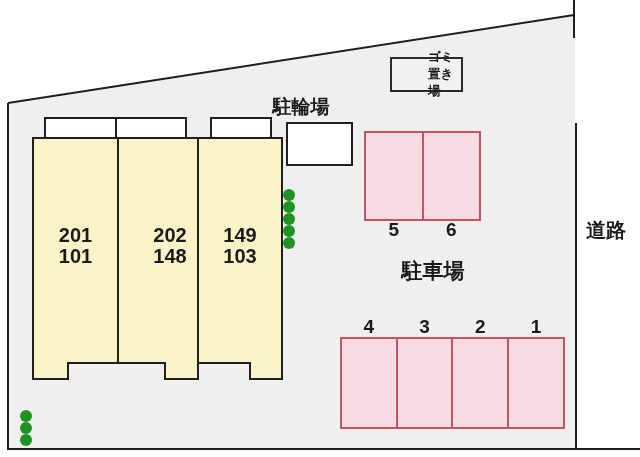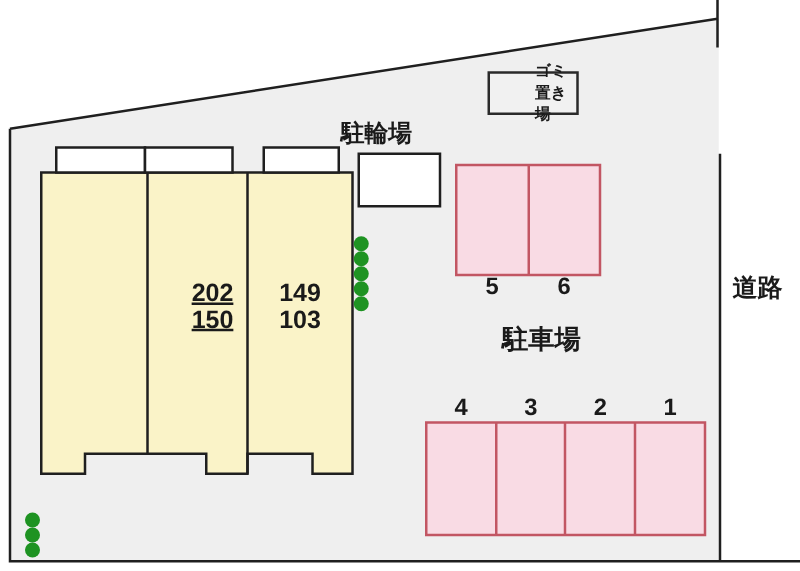--- a/index.html
+++ b/index.html
@@ -74,23 +74,27 @@
   <div class="garbage-box">
     <span>ゴミ置き場</span>
   </div>
 
   <div class="lbl jp bike-label">駐輪場</div>
 
   <div class="lbl jp parking-label">駐車場</div>
 
   <div class="lbl jp road-label">道路</div>
 
-  <div class="lbl unit-label" style="left:118px;width:104px;text-decoration:underline;">
+  <div class="lbl unit-label" style="left:33px;width:85px;">
+    <div>201</div>
+    <div>101</div>
+  </div>
+  <div class="lbl unit-label" style="left:118px;width:104px;">
     <div>202</div>
-    <div>150</div>
+    <div>148</div>
   </div>
   <div class="lbl unit-label" style="left:198px;width:84px;">
     <div>149</div>
     <div>103</div>
   </div>
 
   <div class="lbl stall-row" style="left:365px;top:219px;width:115px;">
     <span>5</span>
     <span>6</span>
   </div>

